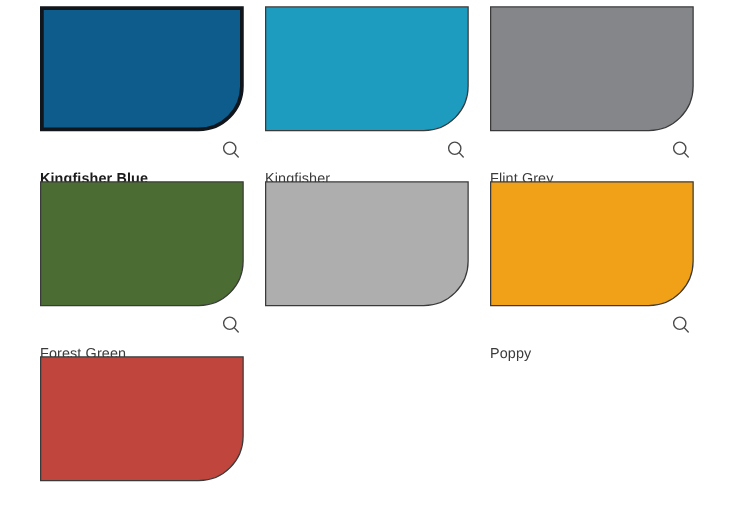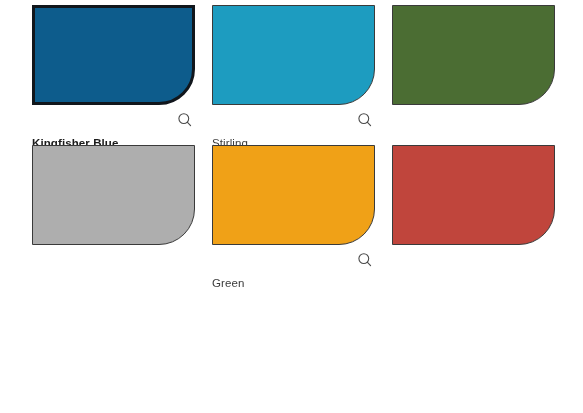--- a/index.html
+++ b/index.html
@@ -96,39 +96,60 @@
         <svg viewBox="0 0 16 16" width="16" height="16" aria-hidden="true">
           <circle cx="6.8" cy="6.6" r="4.9" fill="none" stroke="#4a4a4a" stroke-width="1.1"></circle>
           <line x1="10.5" y1="10.3" x2="13.6" y2="13.6" stroke="#4a4a4a" stroke-width="1.1" stroke-linecap="round"></line>
         </svg>
       </span>
     </div>
   </div>
     <div class="swatch-cell">
     <div class="swatch-block" style="background: rgb(29, 156, 192);"></div>
     <div class="swatch-footer">
-      <span class="swatch-label">Stirling</span>
+      <span class="swatch-label">Kingfisher</span>
+      <span class="zoom-icon">
+        <svg viewBox="0 0 16 16" width="16" height="16" aria-hidden="true">
+          <circle cx="6.8" cy="6.6" r="4.9" fill="none" stroke="#4a4a4a" stroke-width="1.1"></circle>
+          <line x1="10.5" y1="10.3" x2="13.6" y2="13.6" stroke="#4a4a4a" stroke-width="1.1" stroke-linecap="round"></line>
+        </svg>
+      </span>
+    </div>
+  </div>
+    <div class="swatch-cell">
+    <div class="swatch-block" style="background: rgb(132, 134, 138);"></div>
+    <div class="swatch-footer">
+      <span class="swatch-label">Flint Grey</span>
       <span class="zoom-icon">
         <svg viewBox="0 0 16 16" width="16" height="16" aria-hidden="true">
           <circle cx="6.8" cy="6.6" r="4.9" fill="none" stroke="#4a4a4a" stroke-width="1.1"></circle>
           <line x1="10.5" y1="10.3" x2="13.6" y2="13.6" stroke="#4a4a4a" stroke-width="1.1" stroke-linecap="round"></line>
         </svg>
       </span>
     </div>
   </div>
     <div class="swatch-cell">
     <div class="swatch-block" style="background: rgb(75, 109, 51);"></div>
+    <div class="swatch-footer">
+      <span class="swatch-label">Forest Green</span>
+      <span class="zoom-icon">
+        <svg viewBox="0 0 16 16" width="16" height="16" aria-hidden="true">
+          <circle cx="6.8" cy="6.6" r="4.9" fill="none" stroke="#4a4a4a" stroke-width="1.1"></circle>
+          <line x1="10.5" y1="10.3" x2="13.6" y2="13.6" stroke="#4a4a4a" stroke-width="1.1" stroke-linecap="round"></line>
+        </svg>
+      </span>
+    </div>
   </div>
     <div class="swatch-cell">
     <div class="swatch-block" style="background: rgb(174, 174, 174);"></div>
   </div>
     <div class="swatch-cell">
     <div class="swatch-block" style="background: rgb(240, 161, 23);"></div>
     <div class="swatch-footer">
-      <span class="swatch-label">Green</span>
+      <span class="swatch-label">Poppy</span>
       <span class="zoom-icon">
         <svg viewBox="0 0 16 16" width="16" height="16" aria-hidden="true">
           <circle cx="6.8" cy="6.6" r="4.9" fill="none" stroke="#4a4a4a" stroke-width="1.1"></circle>
           <line x1="10.5" y1="10.3" x2="13.6" y2="13.6" stroke="#4a4a4a" stroke-width="1.1" stroke-linecap="round"></line>
         </svg>
       </span>
     </div>
   </div>
     <div class="swatch-cell">
     <div class="swatch-block" style="background: rgb(192, 69, 60);"></div>

